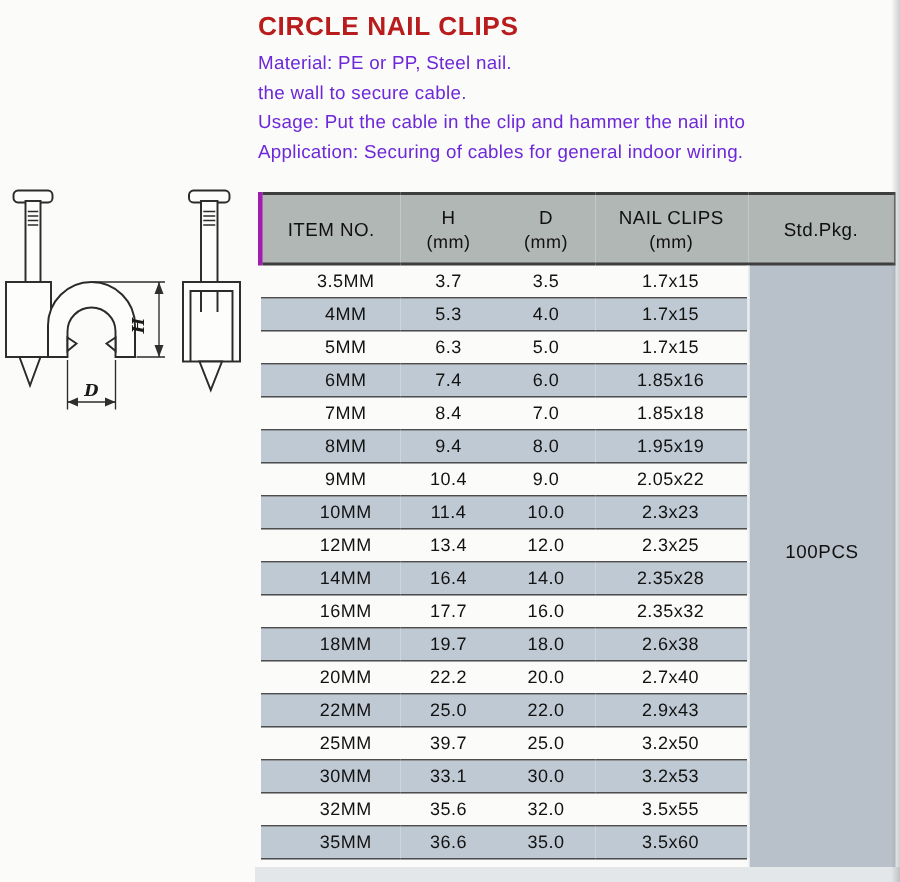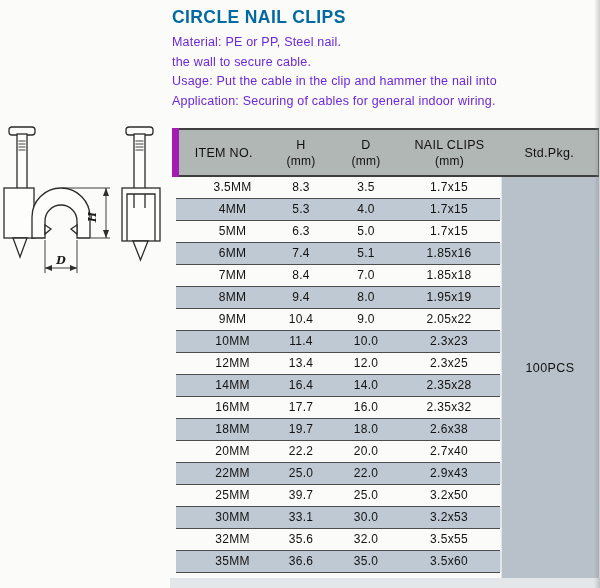--- a/index.html
+++ b/index.html
@@ -22,40 +22,40 @@
   .scan-edge{
     position:absolute;top:0;right:0;width:6px;height:100%;
     background:linear-gradient(to right,rgba(130,135,132,0),rgba(130,135,132,0.38));
   }
   .below-table{
     position:absolute;left:170px;right:0;top:578px;bottom:0;
     background:#e3e7e9;
   }
   .page-title{
     position:absolute;left:172px;top:7px;
-    font-size:17.5px;font-weight:700;letter-spacing:0.4px;color:#0369a1;
+    font-size:17.5px;font-weight:700;letter-spacing:0.4px;color:#b91c1c;
   }
   .desc{
     position:absolute;left:172px;top:33px;width:410px;
     font-size:12.5px;line-height:19.5px;color:#6d28d9;letter-spacing:0.2px;
   }
   .diagram{
     position:absolute;left:2px;top:122px;
   }
   .spec-table{
     position:absolute;left:172px;top:128px;width:423px;
     border-collapse:collapse;table-layout:fixed;
   }
   .spec-table th{
     background:var(--header-bg);
     border-top:2px solid #3e3e3e;border-bottom:2px solid #3e3e3e;
     height:47px;font-weight:400;font-size:12.5px;letter-spacing:0.3px;
     color:#101010;text-align:center;vertical-align:middle;padding:0;
   }
-  .spec-table th:first-child{border-left:7px solid #a21caf;}
+  .spec-table th:first-child{border-left:3px solid #a21caf;}
   .spec-table th:last-child{border-right:1px solid #606060;}
   .th-unit{font-size:12px;margin-top:2px;}
   .spec-table tbody td{
     height:21px;line-height:21px;font-size:12px;letter-spacing:0.3px;
     padding:0;text-align:center;vertical-align:middle;
     border-bottom:1px solid var(--line-dark);
     background:var(--row-white);
   }
   .spec-table tbody tr:nth-child(even) td:not(.c-pkg){background:var(--row-alt);}
   .spec-table tbody td.c-item{text-align:center;padding-left:21px;}
@@ -169,41 +169,41 @@
           <div class="th-unit">(mm)</div>
         </th>
         <th>
           <div>Std.Pkg.</div>
         </th>
       </tr>
     </thead>
     <tbody id="spec-rows">
         <tr>
       <td class="c-item">3.5MM</td>
-      <td class="c-h">8.3</td>
+      <td class="c-h">3.7</td>
       <td class="c-d">3.5</td>
       <td class="c-nail">1.7x15</td>
     <td class="c-pkg" rowspan="19">100PCS</td>
         </tr>
         <tr>
       <td class="c-item">4MM</td>
       <td class="c-h">5.3</td>
       <td class="c-d">4.0</td>
       <td class="c-nail">1.7x15</td>
     </tr>
         <tr>
       <td class="c-item">5MM</td>
       <td class="c-h">6.3</td>
       <td class="c-d">5.0</td>
       <td class="c-nail">1.7x15</td>
     </tr>
         <tr>
       <td class="c-item">6MM</td>
       <td class="c-h">7.4</td>
-      <td class="c-d">5.1</td>
+      <td class="c-d">6.0</td>
       <td class="c-nail">1.85x16</td>
     </tr>
         <tr>
       <td class="c-item">7MM</td>
       <td class="c-h">8.4</td>
       <td class="c-d">7.0</td>
       <td class="c-nail">1.85x18</td>
     </tr>
         <tr>
       <td class="c-item">8MM</td>

